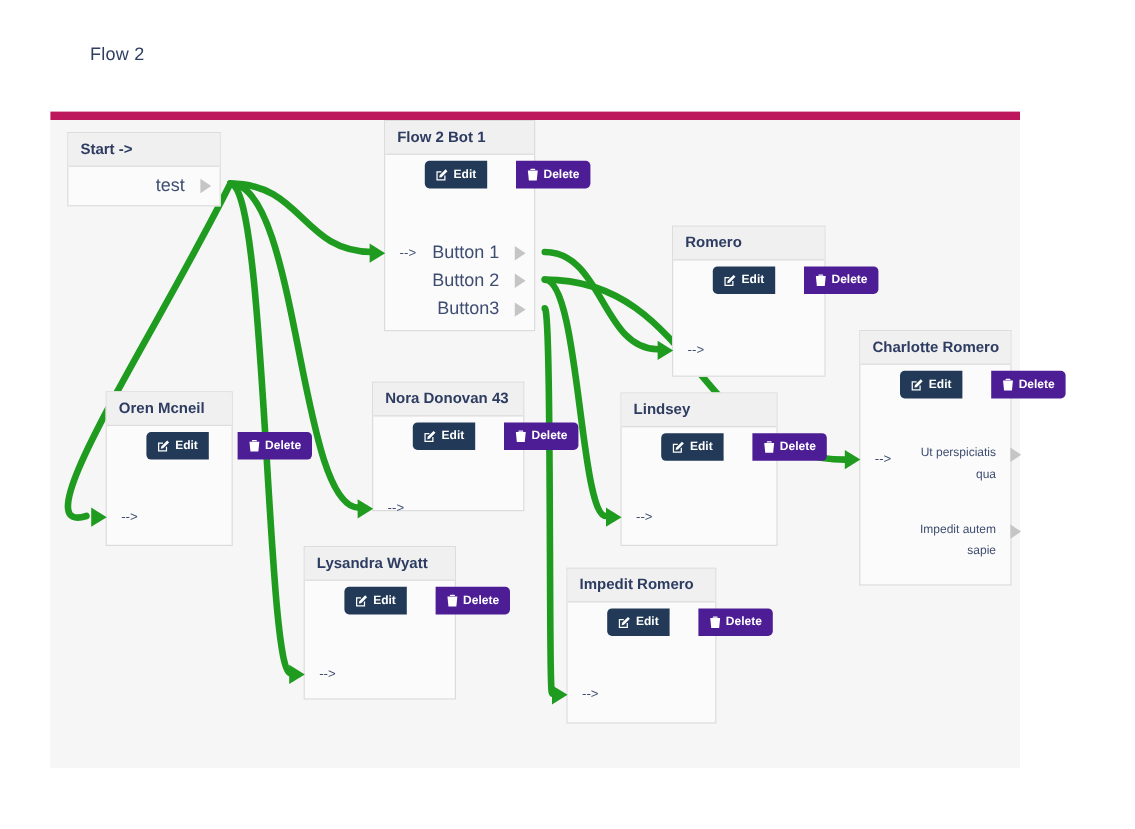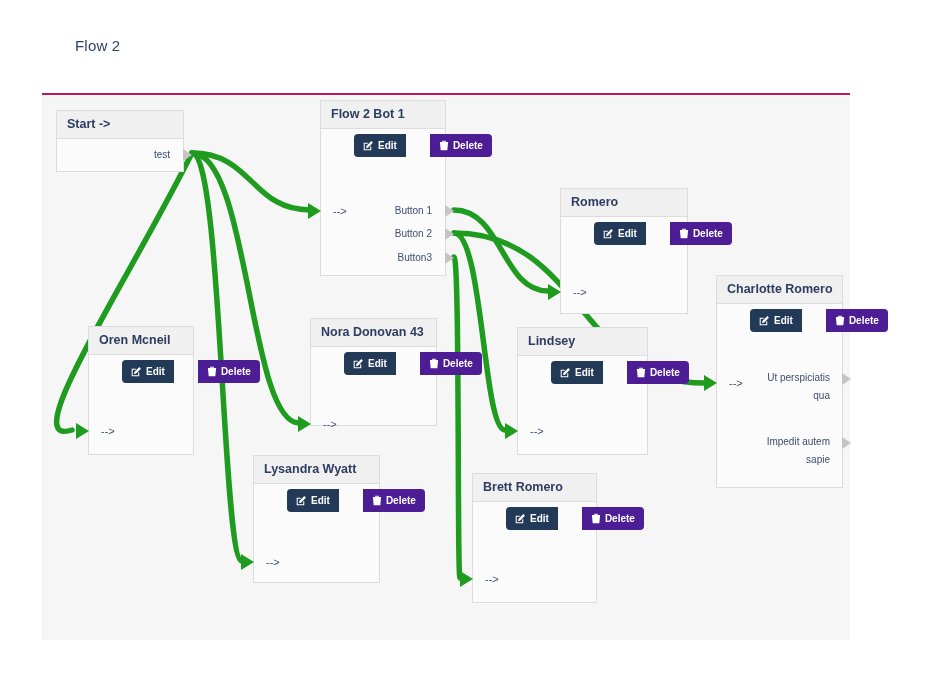--- a/index.html
+++ b/index.html
@@ -8,21 +8,21 @@
     background:#ffffff;
     font-family:"Liberation Sans", sans-serif;
   }
   
   .canvas-bg{
     position:absolute;left:42px;top:10px;width:808px;height:630px;
     background:#f6f6f6;
   }
   .flow-header{
     position:absolute;left:42px;top:10px;width:808px;height:83px;
-    background:#ffffff;border-bottom:2px solid #be185d;
+    background:#ffffff;border-bottom:7px solid #be185d;
   }
   .flow-title{
     position:absolute;left:33px;top:27px;
     font-size:15px;color:#2f3f63;letter-spacing:.2px;
   }
   
   svg.wires{position:absolute;left:0;top:0;width:946px;height:691px;z-index:1;}
   svg.wires path{fill:none;stroke:#1f9c1f;stroke-width:5.5;stroke-linecap:round;}
   
   .node{
@@ -50,22 +50,22 @@
     position:absolute;left:0;width:100%;height:18px;line-height:18px;
     font-size:11px;color:#3e4d70;
   }
   .io-row .in-label{position:absolute;left:12px;}
   .arrow-in{
     position:absolute;left:-13px;top:50%;margin-top:-8px;
     width:0;height:0;border:8px solid transparent;border-left:13px solid #1f9c1f;
     border-right-width:0;
   }
   .out-row{
-    position:absolute;right:0;width:100%;height:18px;line-height:18px;
-    font-size:10px;color:#3e4d70;text-align:right;
+    position:absolute;right:16px;width:100%;height:18px;line-height:18px;
+    font-size:15px;color:#3e4d70;text-align:right;
   }
   .out-row .out-label{padding-right:13px;display:block;}
   .port-out{
     position:absolute;right:-9px;top:50%;margin-top:-6px;
     width:0;height:0;border:6px solid transparent;border-left:9px solid #c5c5c5;
     border-right-width:0;
   }
   .out-block{
     position:absolute;right:12px;width:68px;
     font-size:10px;line-height:17.5px;color:#3e4d70;text-align:right;
@@ -266,21 +266,21 @@
       <span>Delete</span>
     </div>
   </div>
   <div class="io-row" style="top:97px;">
     <span class="arrow-in"></span>
     <span class="in-label">--&gt;</span>
   </div>
 </div>
 
 <div class="node" style="left:472px;top:473px;width:125px;height:130px;">
-  <div class="node-header">Brett Romero</div>
+  <div class="node-header">Impedit Romero</div>
   <div class="btn-group">
     <div class="btn btn-edit">
       <svg width="11" height="11" viewBox="0 0 16 16" fill="#fff">
           <path d="M12.1 1.6l2.3 2.3-7.2 7.2-2.8.5.5-2.8 7.2-7.2zM1 4h6v1.5H2.5v8h8V9H12v6H1V4z"></path>
         </svg>
       <span>Edit</span>
     </div>
     <div class="btn btn-delete">
       <svg width="10" height="11" viewBox="0 0 14 16" fill="#fff">
           <path d="M1 3h12l-1.2 12H2.2L1 3zm3.5-2h5l.7 1.5H3.8L4.5 1z"></path>

